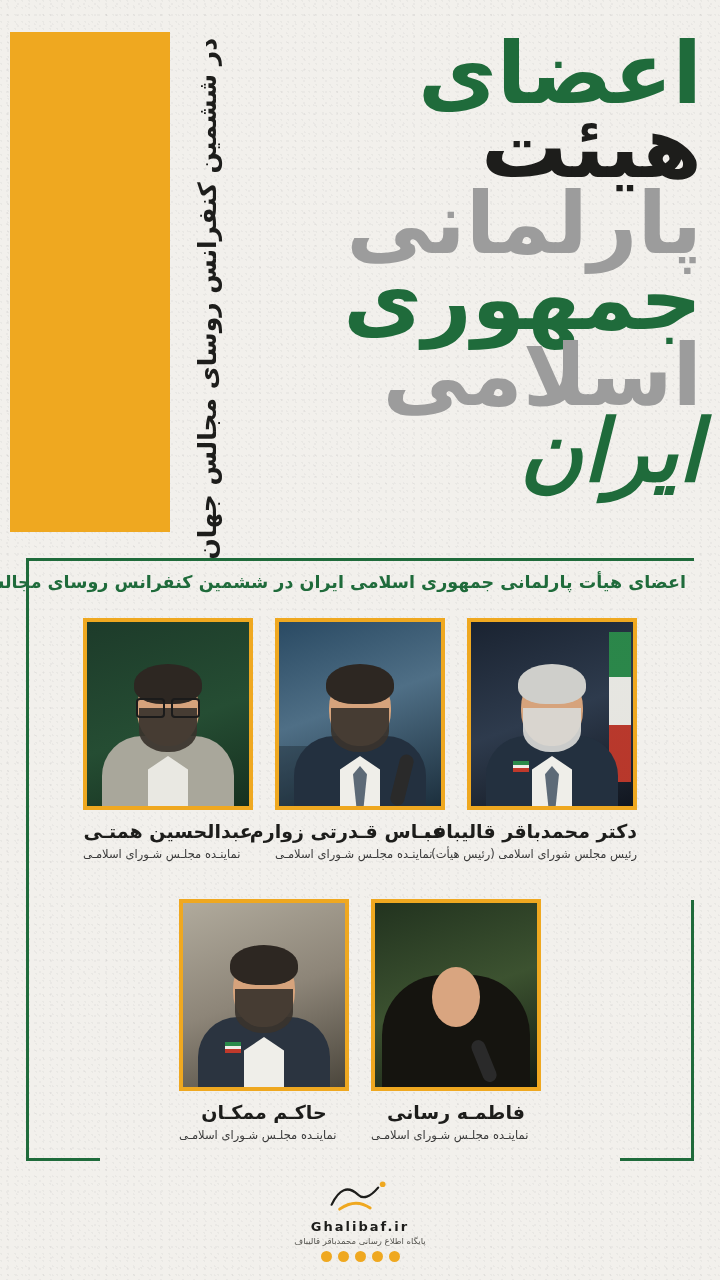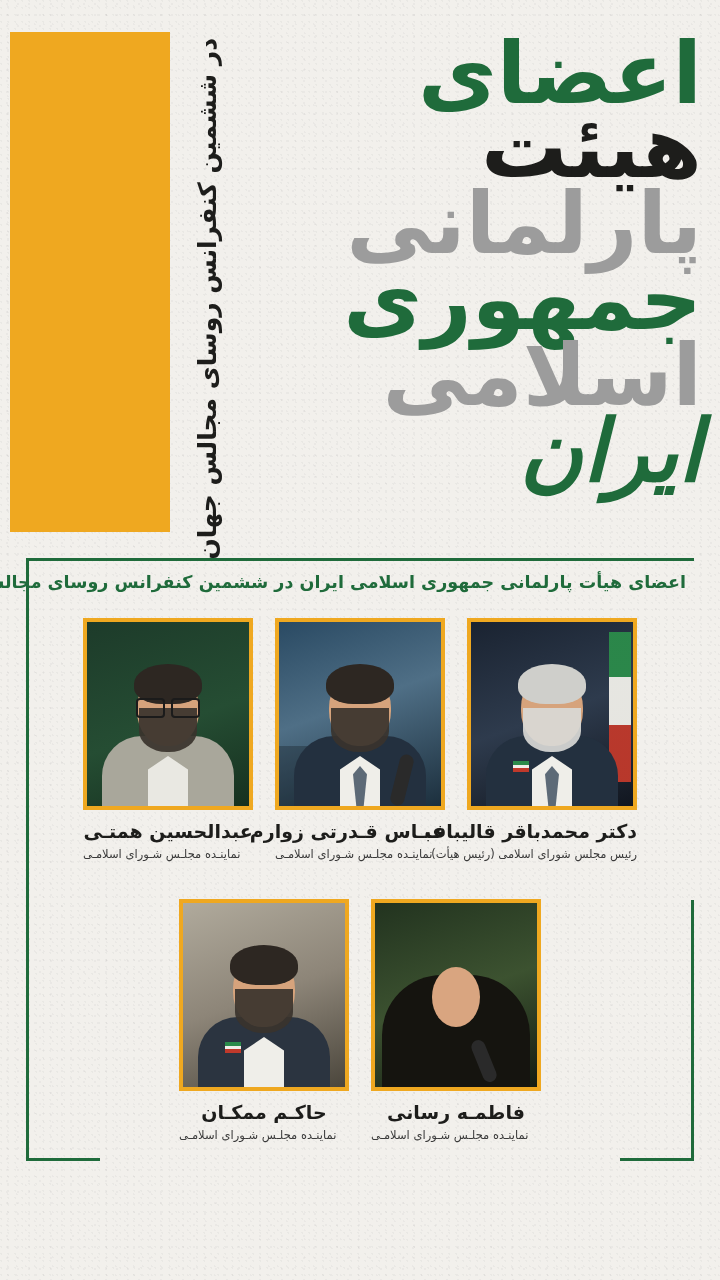--- a/index.html
+++ b/index.html
@@ -497,14 +497,32 @@
           <div class="beard"></div>
           <div class="badge-flag"></div>
         </div>
       </div>
       <div class="name">حاکـم ممکـان</div>
       <div class="role">نماینـده مجلـس شـورای اسلامـی</div>
     </div>
 
   </div>
 
+  <div class="footer">
+    <div class="logo-mark">
+      <svg viewBox="0 0 120 70" width="68" height="40" aria-hidden="true">
+        <path d="M10 52 Q30 10 56 34 Q70 48 92 22" stroke="#1d1d1b" stroke-width="4" fill="none" stroke-linecap="round"></path>
+        <path d="M24 60 Q52 40 78 58" stroke="#efa820" stroke-width="5" fill="none" stroke-linecap="round"></path>
+        <circle cx="100" cy="16" r="5" fill="#efa820"></circle>
+      </svg>
+    </div>
+    <div class="site">Ghalibaf.ir</div>
+    <div class="site-sub">پایگاه اطلاع رسانی محمدباقر قالیباف</div>
+    <div class="socials">
+      <i></i>
+      <i></i>
+      <i></i>
+      <i></i>
+      <i></i>
+    </div>
+  </div>
 
 </div>
 
 </body></html>

